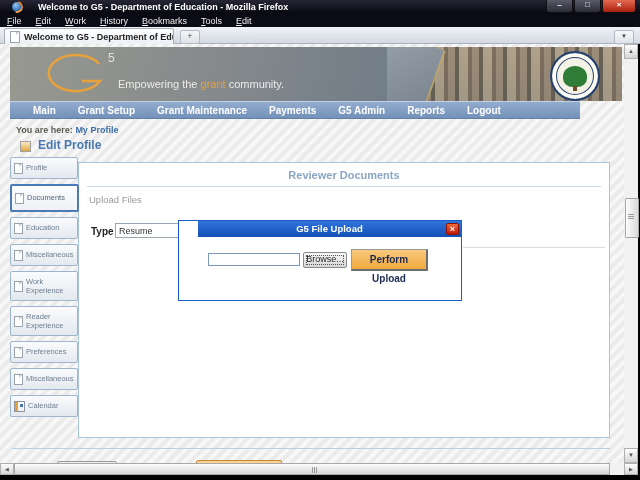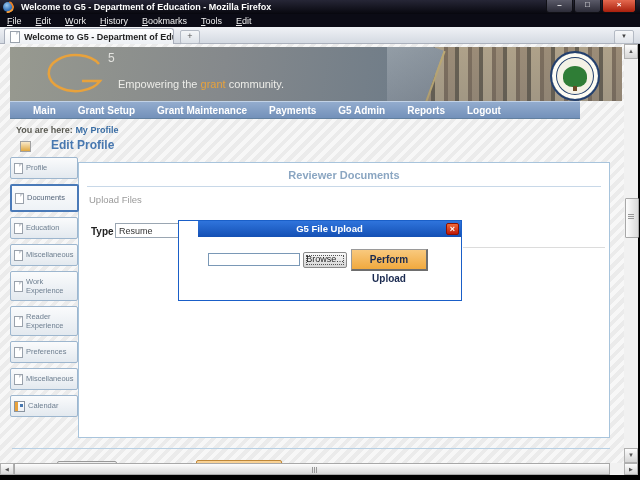--- a/index.html
+++ b/index.html
@@ -2,21 +2,21 @@
 <html><head>
 <meta charset="utf-8">
 <style>
   html,body{margin:0;padding:0;background:#000;}
   #screen{position:relative;width:640px;height:480px;overflow:hidden;background:#000;
           font-family:"Liberation Sans",sans-serif;-webkit-font-smoothing:antialiased;}
 
   
   .titlebar{position:absolute;left:0;top:0;width:640px;height:14px;
             background:linear-gradient(#262636,#07070e);display:flex;align-items:center;
-            gap:8px;padding-left:3px;box-sizing:border-box;color:#fff;font-size:9px;font-weight:bold;}
+            gap:16px;padding-left:12px;box-sizing:border-box;color:#fff;font-size:9px;font-weight:bold;}
   .fficon{width:10px;height:10px;border-radius:50%;flex:0 0 auto;position:relative;
           background:radial-gradient(circle at 38% 32%,#9cc8ee 0%,#3f7cc0 50%,#173f78 100%);}
   .fficon::after{content:"";position:absolute;inset:-1px;border-radius:50%;border:2px solid transparent;
           border-right-color:#e87f25;border-bottom-color:#f59b38;transform:rotate(-30deg);}
   .win-controls{margin-left:auto;display:flex;align-self:flex-start;margin-right:4px;}
   .wbtn{width:25px;height:12px;font-size:8px;line-height:10px;text-align:center;color:#fff;
         background:linear-gradient(#5a5a68,#2c2c38);border:1px solid #101016;border-top:none;
         border-radius:0 0 3px 3px;margin-left:1px;}
   .wbtn.close{background:linear-gradient(#e4694f,#a81f0c);width:32px;}
 
@@ -68,21 +68,21 @@
   .seal-tree::after{content:"";position:absolute;left:10px;bottom:-4px;width:4px;height:5px;background:#6b4a26;}
 
   .g5nav{position:absolute;left:10px;top:57px;width:570px;height:18px;box-sizing:border-box;
          background:linear-gradient(#93acce,#7391ba);border-top:1px solid #c2d2e6;border-bottom:1px solid #62809f;
          display:flex;align-items:center;color:#fff;font-size:10px;font-weight:bold;padding-left:12px;}
   .nav-item{padding:0 11px;white-space:nowrap;}
 
   .breadcrumb{position:absolute;left:16px;top:81px;font-size:9px;font-weight:bold;color:#5a5a52;}
   .bc-link{color:#3a6ea5;}
 
-  .edit-profile{position:absolute;left:20px;top:94px;display:flex;align-items:flex-end;gap:20px;}
+  .edit-profile{position:absolute;left:20px;top:94px;display:flex;align-items:flex-end;gap:7px;}
   .ep-icon{width:9px;height:9px;background:linear-gradient(#f8e8c8,#e0a840);border:1px solid #a0a0a0;}
   .ep-title{font-size:12px;font-weight:bold;color:#4878b0;}
 
   
   .sidebar{position:absolute;left:10px;top:113px;width:68px;}
   .side-tab{min-height:22px;margin-bottom:5px;box-sizing:border-box;
             background:linear-gradient(#fafbfc,#e3e9ef);border:1px solid #9db6ce;border-radius:2px;
             display:flex;align-items:center;gap:3px;padding:2px 1px 2px 3px;
             font-size:7.5px;color:#6e7f90;line-height:1.25;}
   .side-tab .page-icon{width:7px;height:9px;}

